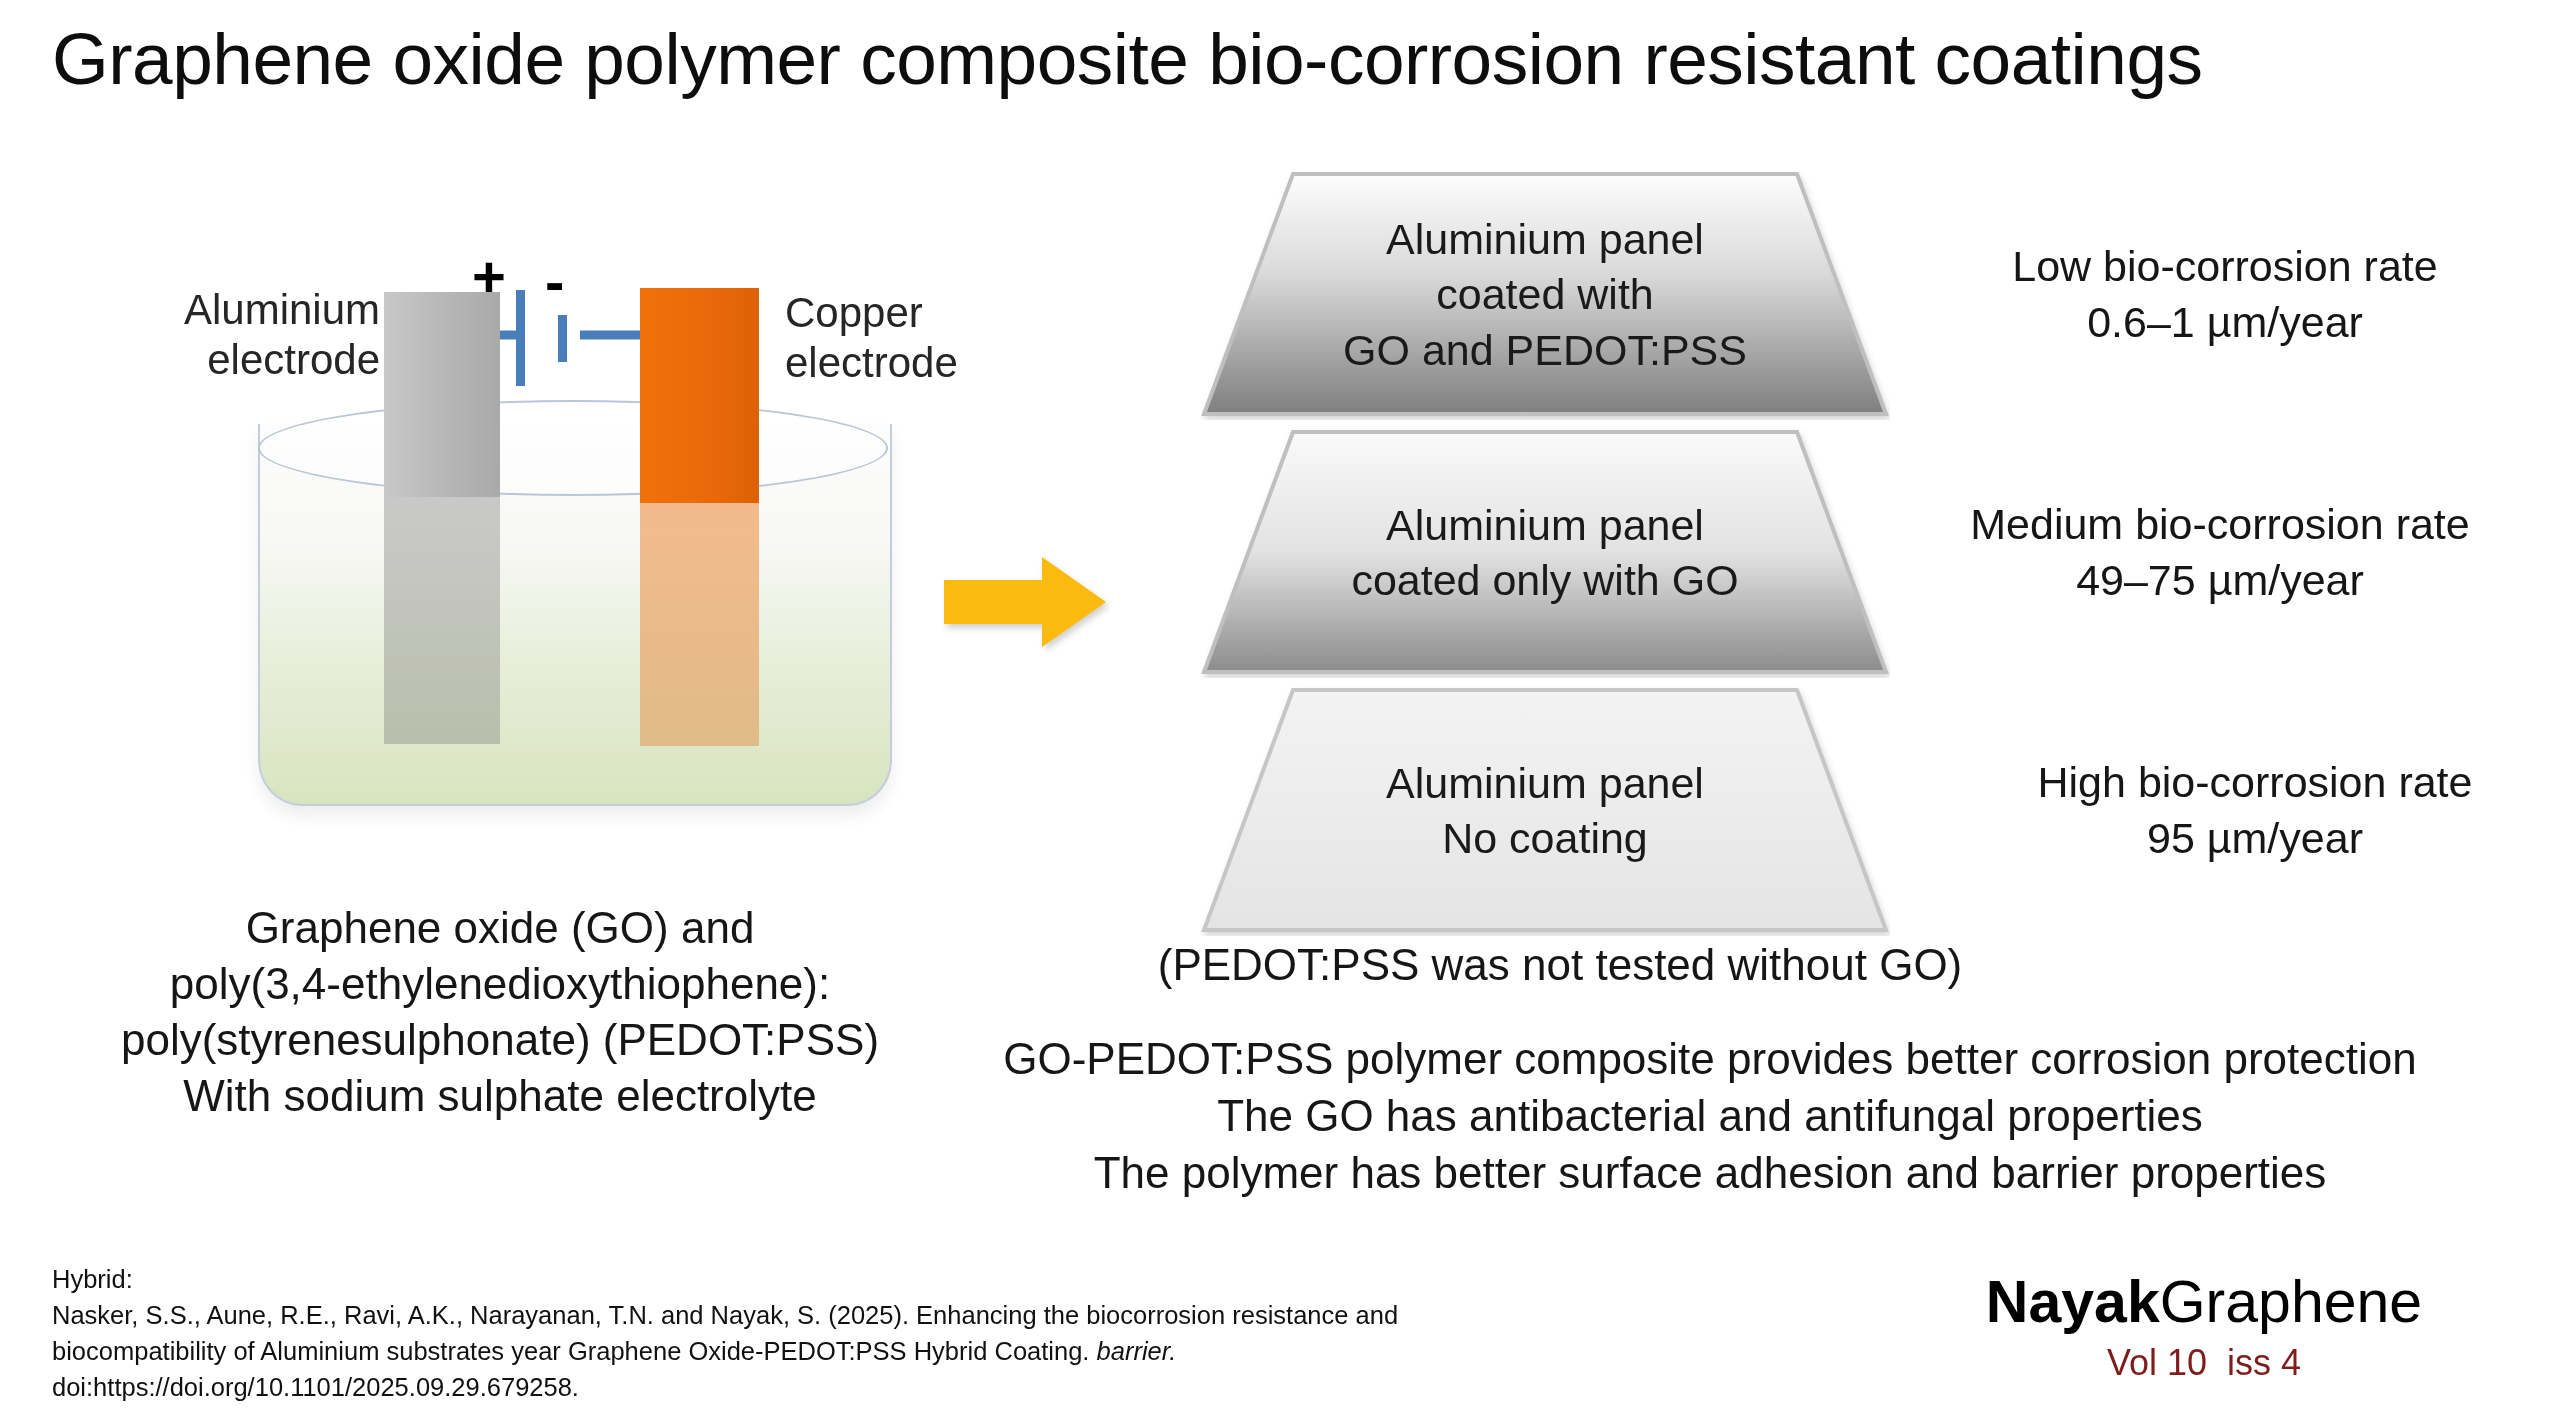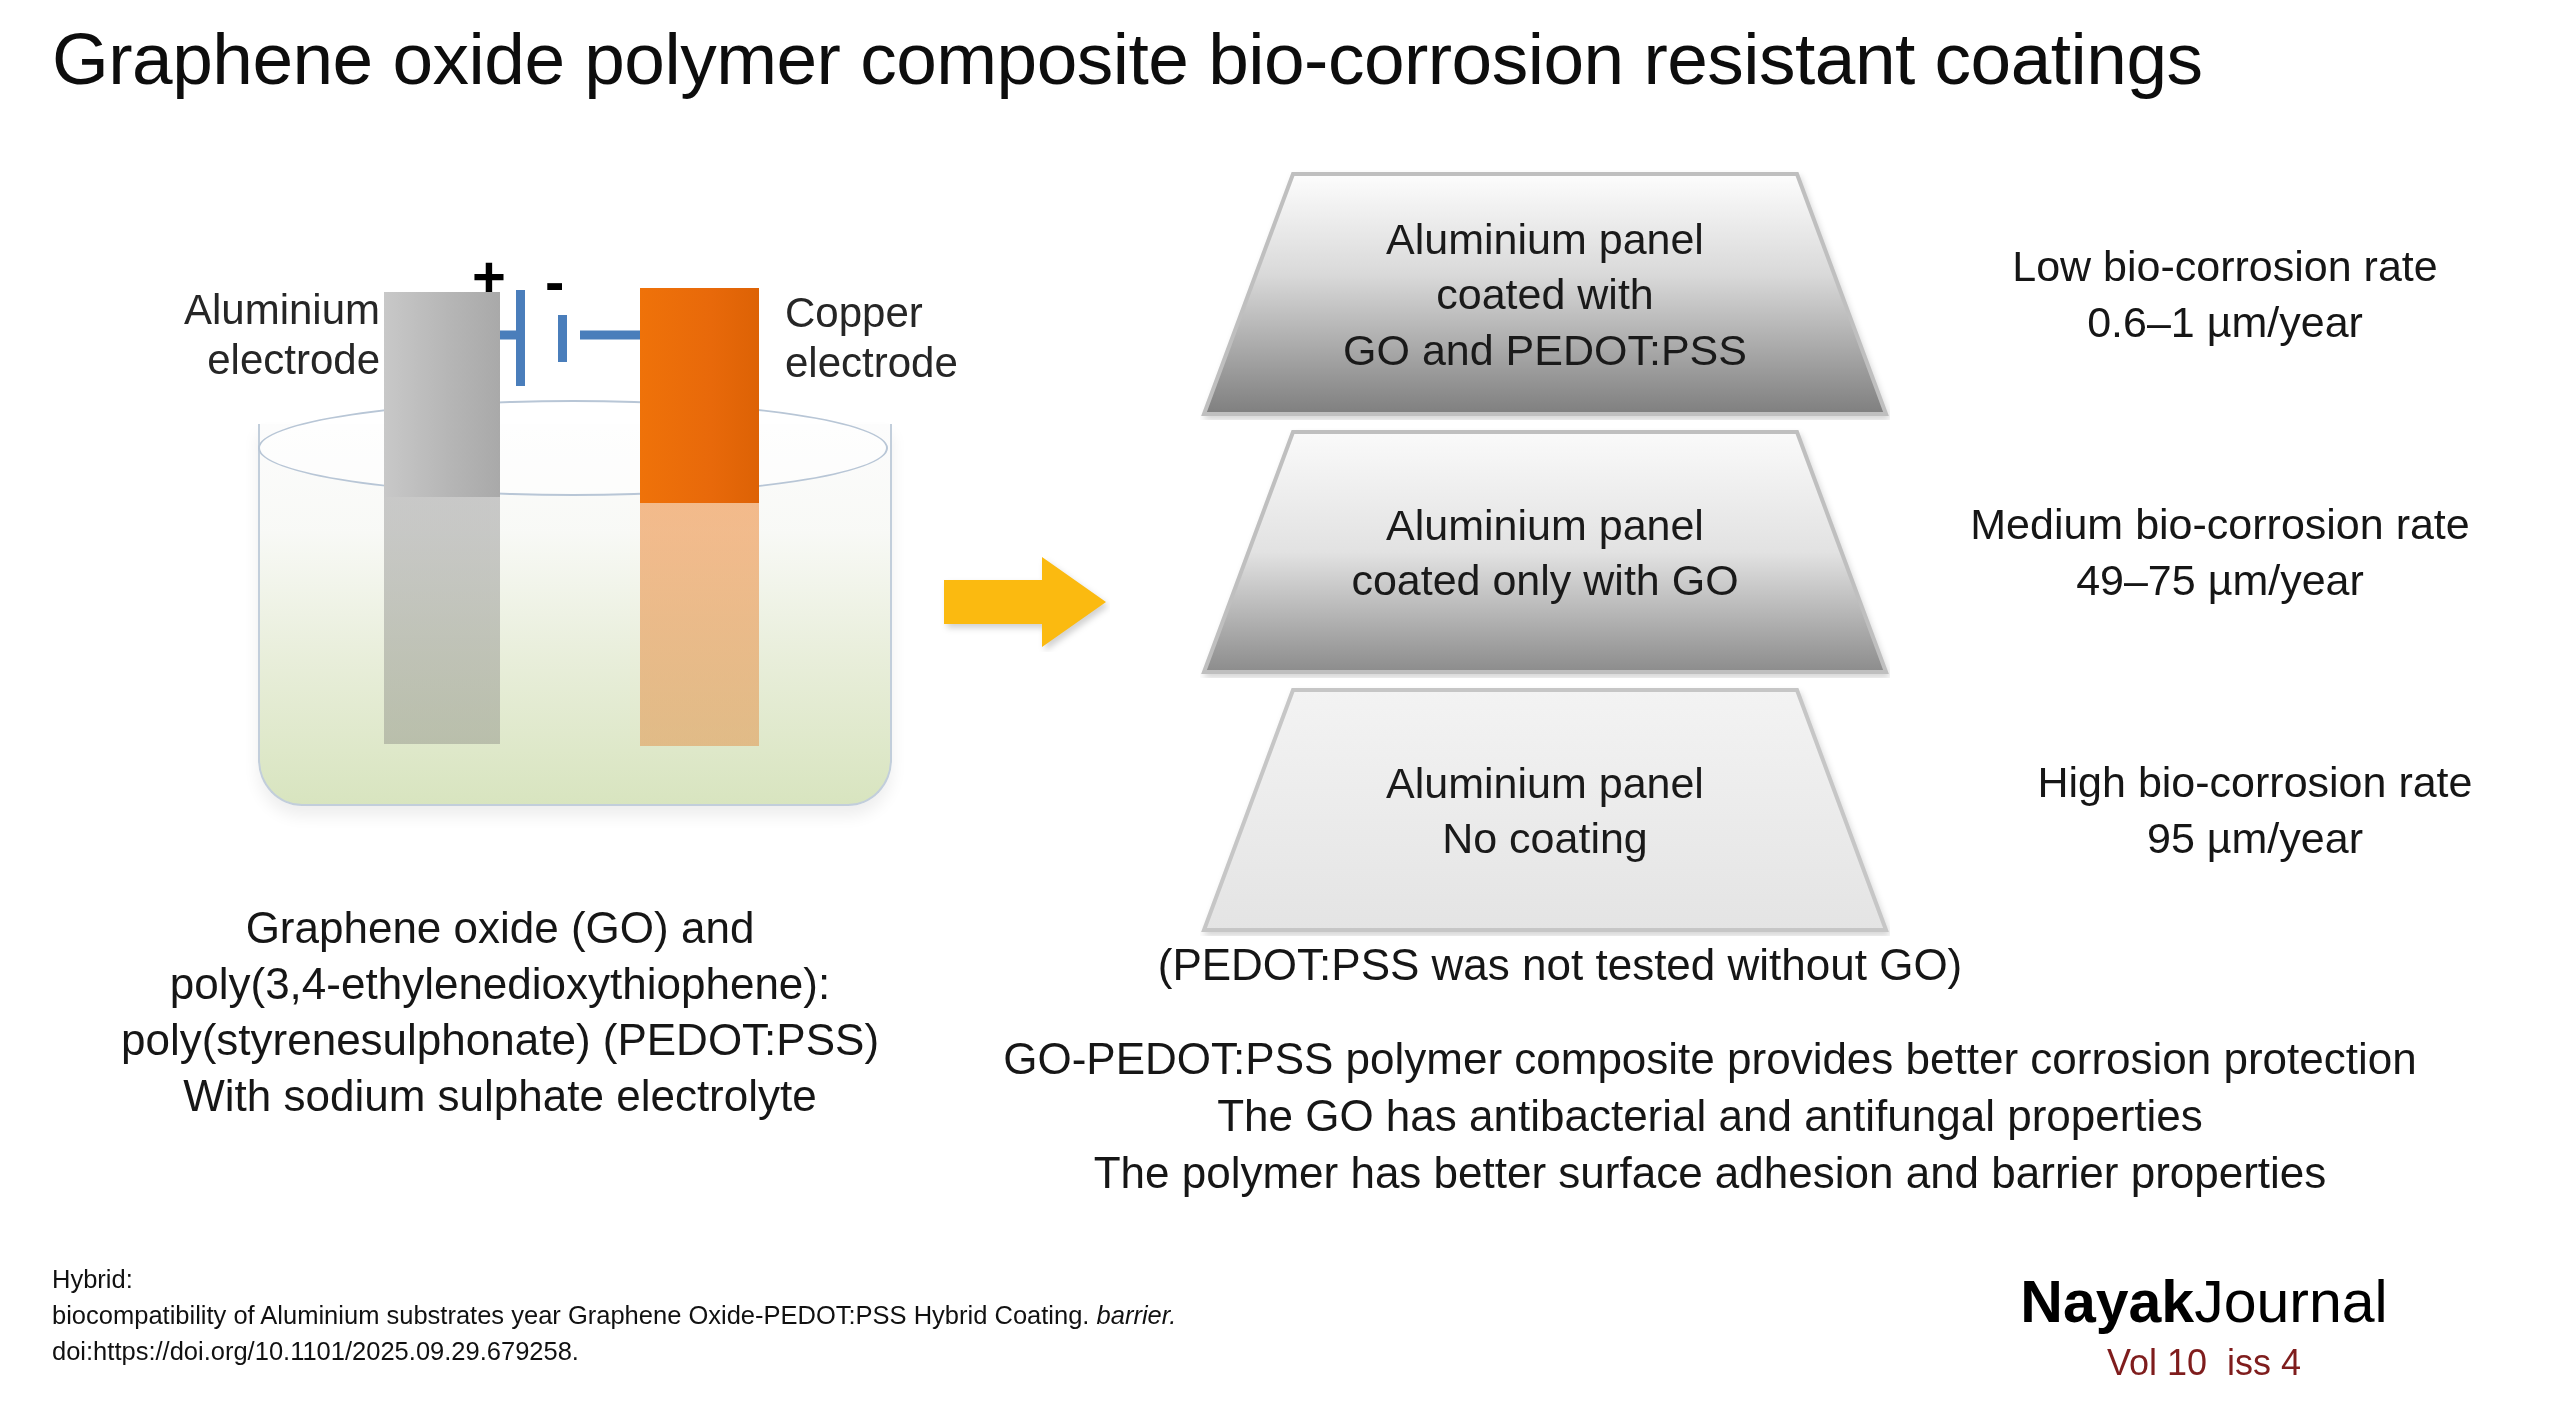--- a/index.html
+++ b/index.html
@@ -340,20 +340,21 @@
   </svg>
   <div class="panel-label">Aluminium panel<br>No coating</div>
   <div class="panel-rate">High bio-corrosion rate<br>95 µm/year</div>
 </div>
 
 <div id="note-pedot">(PEDOT:PSS was not tested without GO)</div>
 <div id="conclusions">GO-PEDOT:PSS polymer composite provides better corrosion protection<br>The GO has antibacterial and antifungal  properties<br>The polymer has better surface adhesion and barrier properties</div>
 
 <div id="source-block">
   <div>Hybrid:</div>
+  <div>Nasker, S.S., Aune, R.E., Ravi, A.K., Narayanan, T.N. and Nayak, S. (2025). Enhancing the biocorrosion resistance and</div>
   <div><span>biocompatibility of Aluminium substrates year Graphene Oxide-PEDOT:PSS Hybrid Coating. </span><span class="italic">barrier.</span></div>
   <div>doi:https://doi.org/10.1101/2025.09.29.679258.</div>
 </div>
 
 <div id="logo-block">
-  <div id="logo-wordmark"><span class="bold">Nayak</span><span>Journal</span></div>
+  <div id="logo-wordmark"><span class="bold">Nayak</span><span>Graphene</span></div>
   <div id="logo-volume">Vol 10  iss 4</div>
 </div>
 
 </body></html>

